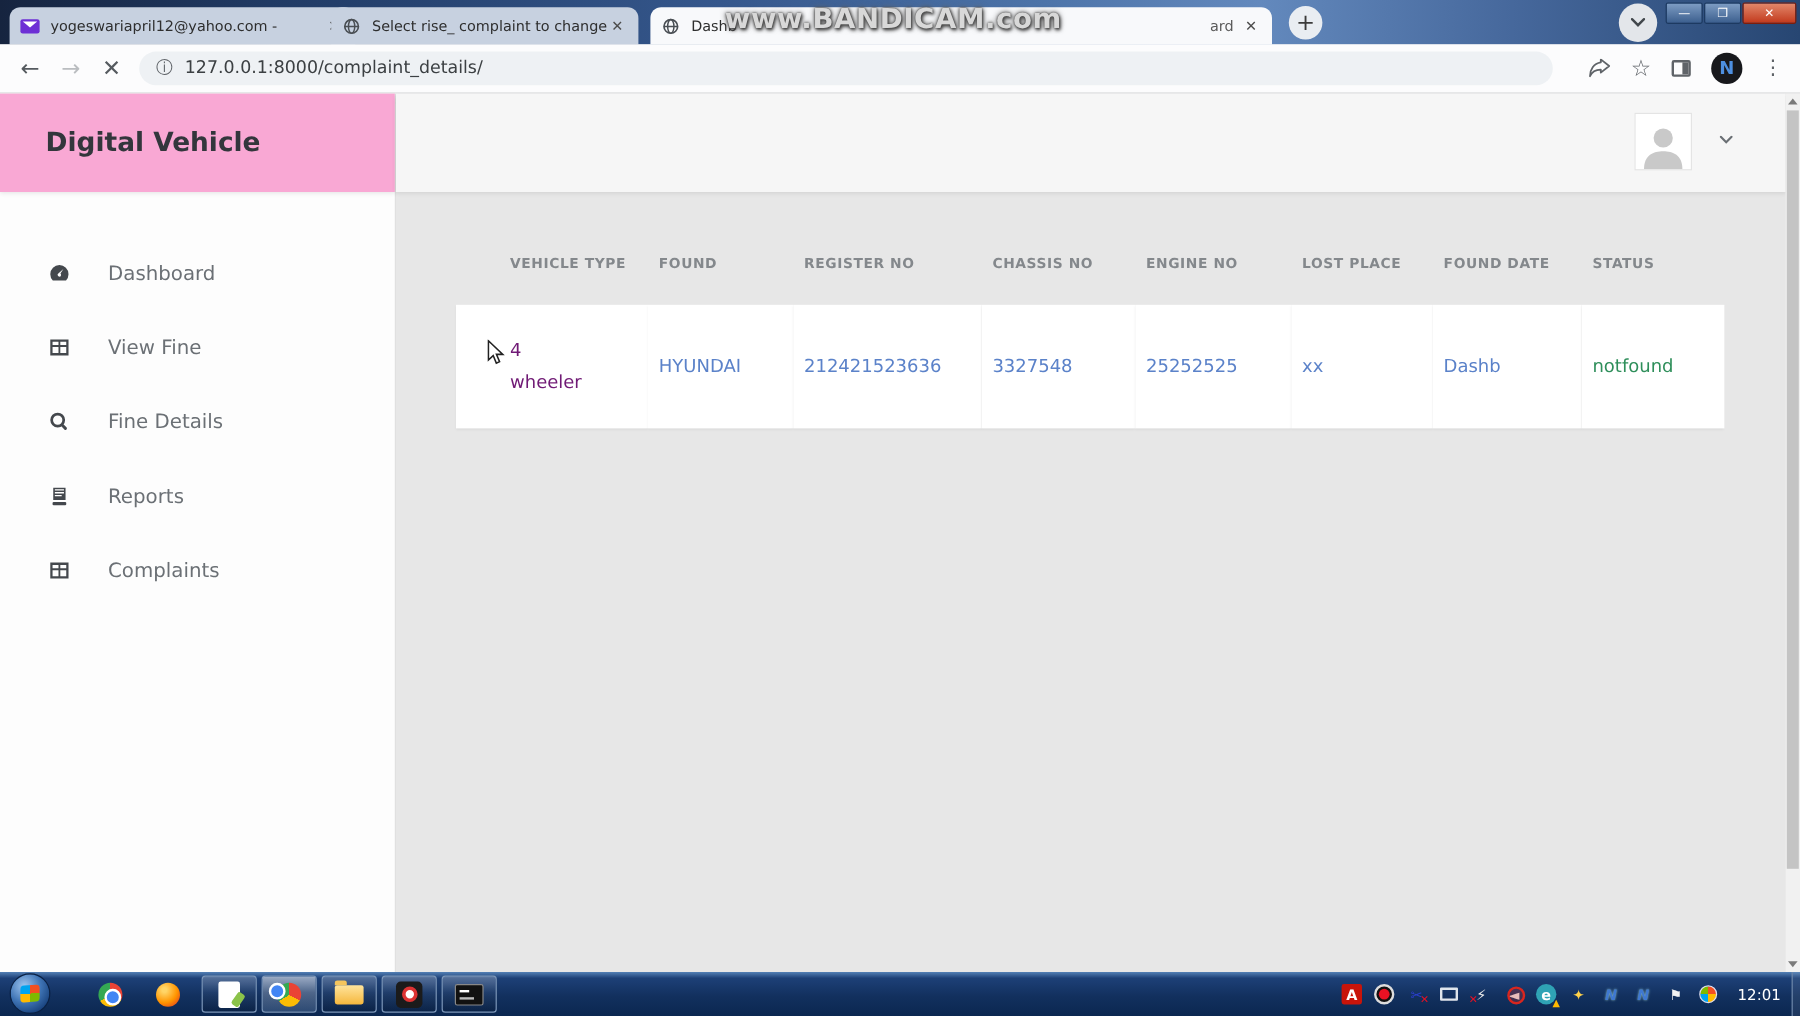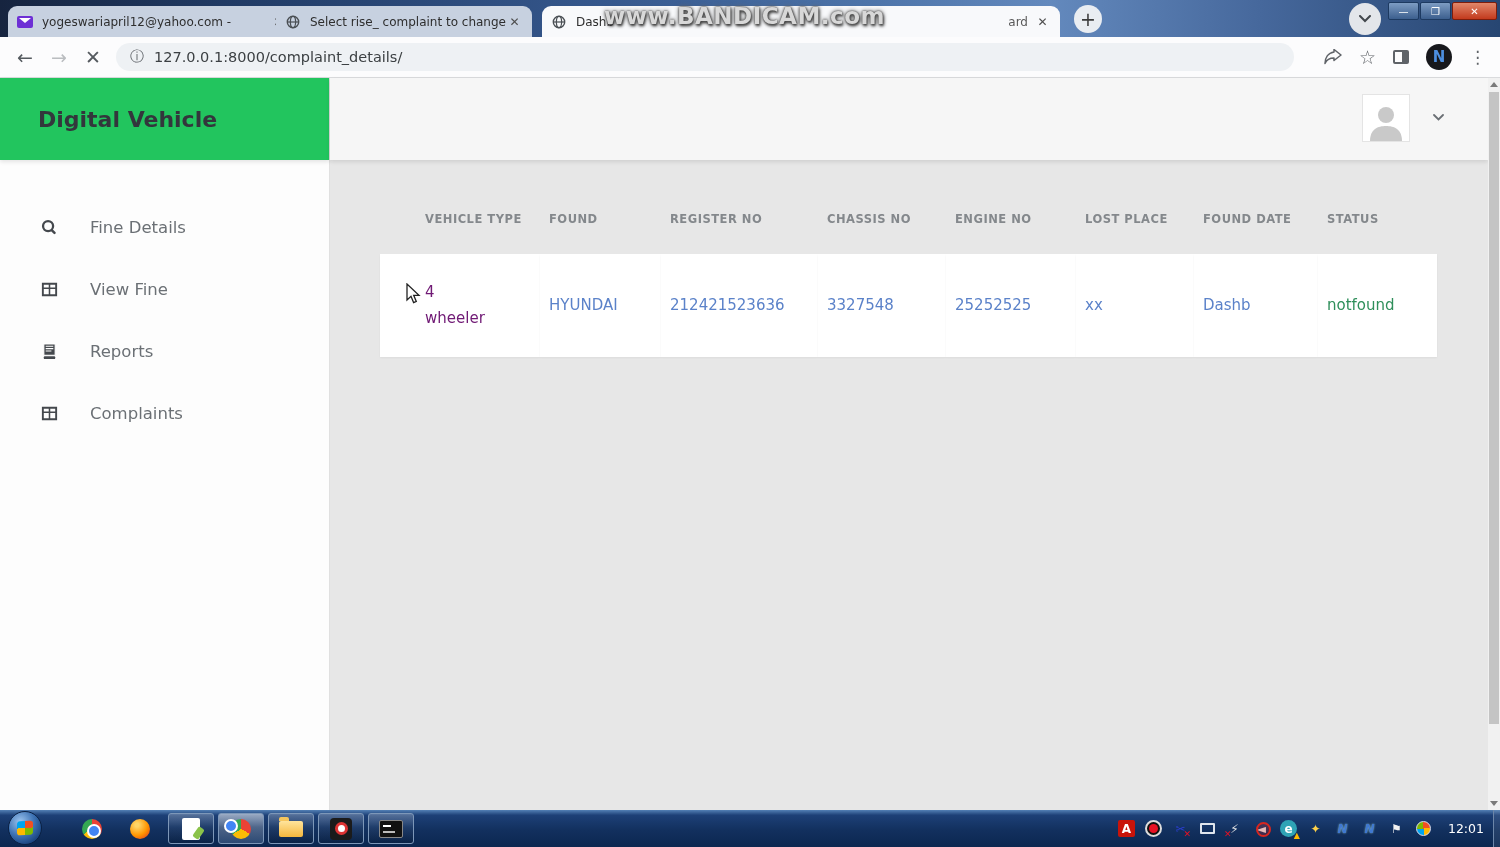--- a/index.html
+++ b/index.html
@@ -43,21 +43,21 @@
   .tool-right { margin-left:auto; display:flex; align-items:center; gap:17px; padding-right:14px; }
   .tool-right .ic { color:#5f6368; font-size:17px; cursor:pointer; display:flex; align-items:center; }
   .sidepanel-ic { width:16px; height:14px; border:2px solid #5f6368; border-radius:2px; position:relative; }
   .sidepanel-ic:before { content:""; position:absolute; right:0; top:0; bottom:0; width:5px; background:#5f6368; }
   .profile-ic { width:26px; height:26px; border-radius:50%; background:#17181c; color:#4d8fe0; font-size:15px; font-weight:bold;
     display:flex; align-items:center; justify-content:center; }
 
   
   .app { position:absolute; top:78px; left:0; right:0; bottom:37px; background:#e7e7e7; }
   .sidebar { position:absolute; left:0; top:0; bottom:0; width:330px; background:#fdfdfd; border-right:1px solid #e0e0e0; }
-  .sidebar-header { height:82px; background:#22c55e; box-shadow:0 2px 4px rgba(0,0,0,.10); display:flex; align-items:center;
+  .sidebar-header { height:82px; background:#f9a8d4; box-shadow:0 2px 4px rgba(0,0,0,.10); display:flex; align-items:center;
     padding-left:38px; }
   .brand { font-size:22px; font-weight:bold; color:#33363c; }
   .menu { padding-top:36px; }
   .menu-item { display:flex; align-items:center; height:62px; padding-left:40px; color:#6b7075; font-size:16.5px; cursor:pointer; }
   .menu-item .ico { width:20px; height:20px; margin-right:30px; color:#44484d; display:flex; align-items:center; }
   .menu-item .ico svg { width:19px; height:19px; fill:#44484d; }
 
   .main-header { position:absolute; left:330px; top:0; right:12px; height:82px; background:#f6f6f6;
     box-shadow:0 2px 4px rgba(0,0,0,.10); }
   .avatar-box { position:absolute; right:78px; top:16px; width:48px; height:48px; background:#fff; border:1px solid #e4e4e4;
@@ -211,33 +211,41 @@
   <div class="app">
 
     <div class="sidebar">
       <div class="sidebar-header">
         <span class="brand">Digital Vehicle</span>
       </div>
       <div class="menu">
         <div class="menu-item">
           <span class="ico">
             <svg viewBox="0 0 20 20">
+                <path d="M10 3 A8 8 0 0 0 2 11 A8 8 0 0 0 4.2 16.5 L15.8 16.5 A8 8 0 0 0 18 11 A8 8 0 0 0 10 3 Z M10 13.2 A1.6 1.6 0 0 1 8.4 11.6 A1.6 1.6 0 0 1 9.3 10.2 L13.5 6.5 L10.9 10.4 A1.6 1.6 0 0 1 10 13.2 Z"></path>
+              </svg>
+          </span>
+          <span>Dashboard</span>
+        </div>
+        <div class="menu-item">
+          <span class="ico">
+            <svg viewBox="0 0 20 20">
+                <path d="M2 3 H18 V17 H2 Z M4 5 V8 H9.2 V5 Z M10.8 5 V8 H16 V5 Z M4 9.6 V15 H9.2 V9.6 Z M10.8 9.6 V15 H16 V9.6 Z" fill-rule="evenodd"></path>
+              </svg>
+          </span>
+          <span>View Fine</span>
+        </div>
+        <div class="menu-item">
+          <span class="ico">
+            <svg viewBox="0 0 20 20">
                 <path d="M8.5 2 A6.5 6.5 0 1 0 8.5 15 A6.5 6.5 0 0 0 8.5 2 Z M8.5 4.4 A4.1 4.1 0 1 1 8.5 12.6 A4.1 4.1 0 0 1 8.5 4.4 Z"></path>
                 <rect x="12.6" y="11.2" width="6.4" height="2.6" rx="1.3" transform="rotate(45 12.6 11.2)"></rect>
               </svg>
           </span>
           <span>Fine Details</span>
-        </div>
-        <div class="menu-item">
-          <span class="ico">
-            <svg viewBox="0 0 20 20">
-                <path d="M2 3 H18 V17 H2 Z M4 5 V8 H9.2 V5 Z M10.8 5 V8 H16 V5 Z M4 9.6 V15 H9.2 V9.6 Z M10.8 9.6 V15 H16 V9.6 Z" fill-rule="evenodd"></path>
-              </svg>
-          </span>
-          <span>View Fine</span>
         </div>
         <div class="menu-item">
           <span class="ico">
             <svg viewBox="0 0 20 20">
                 <path d="M4 2 H16 V14 H4 Z M6 4.5 H14 M6 7 H14 M6 9.5 H12" stroke="#fff" stroke-width="1.2"></path>
                 <rect x="4" y="15" width="12" height="3" rx="1"></rect>
               </svg>
           </span>
           <span>Reports</span>
         </div>

